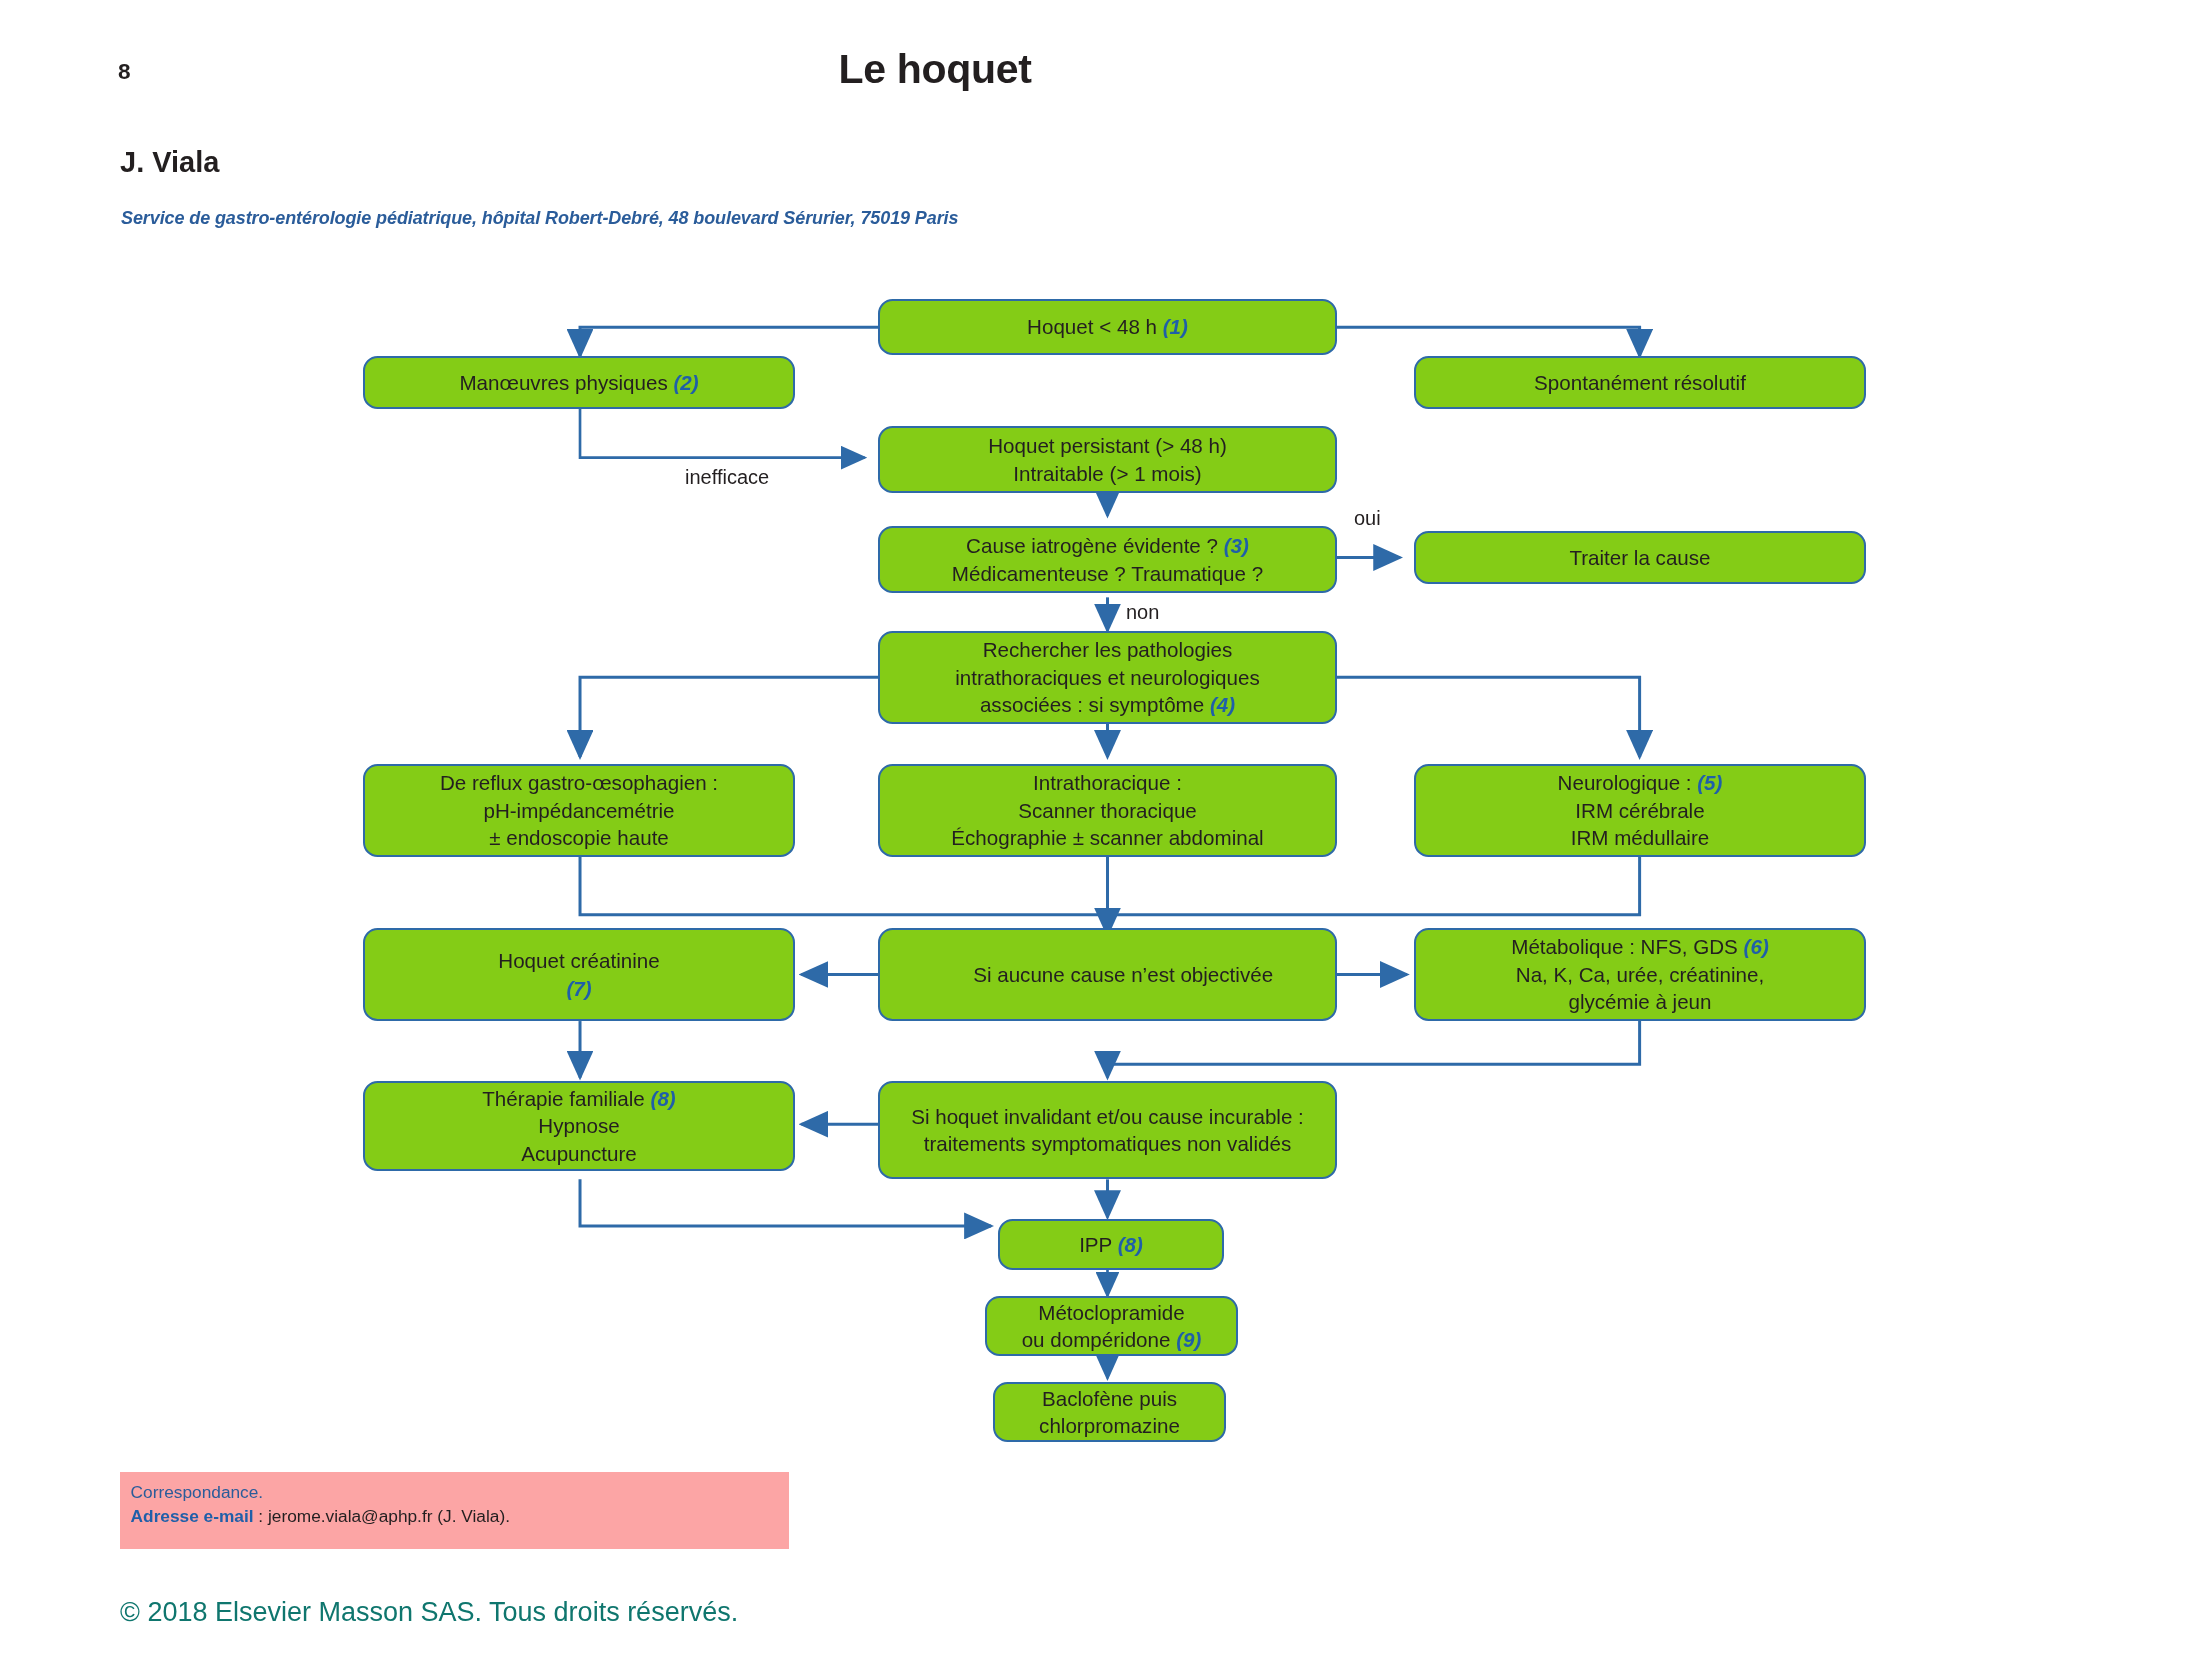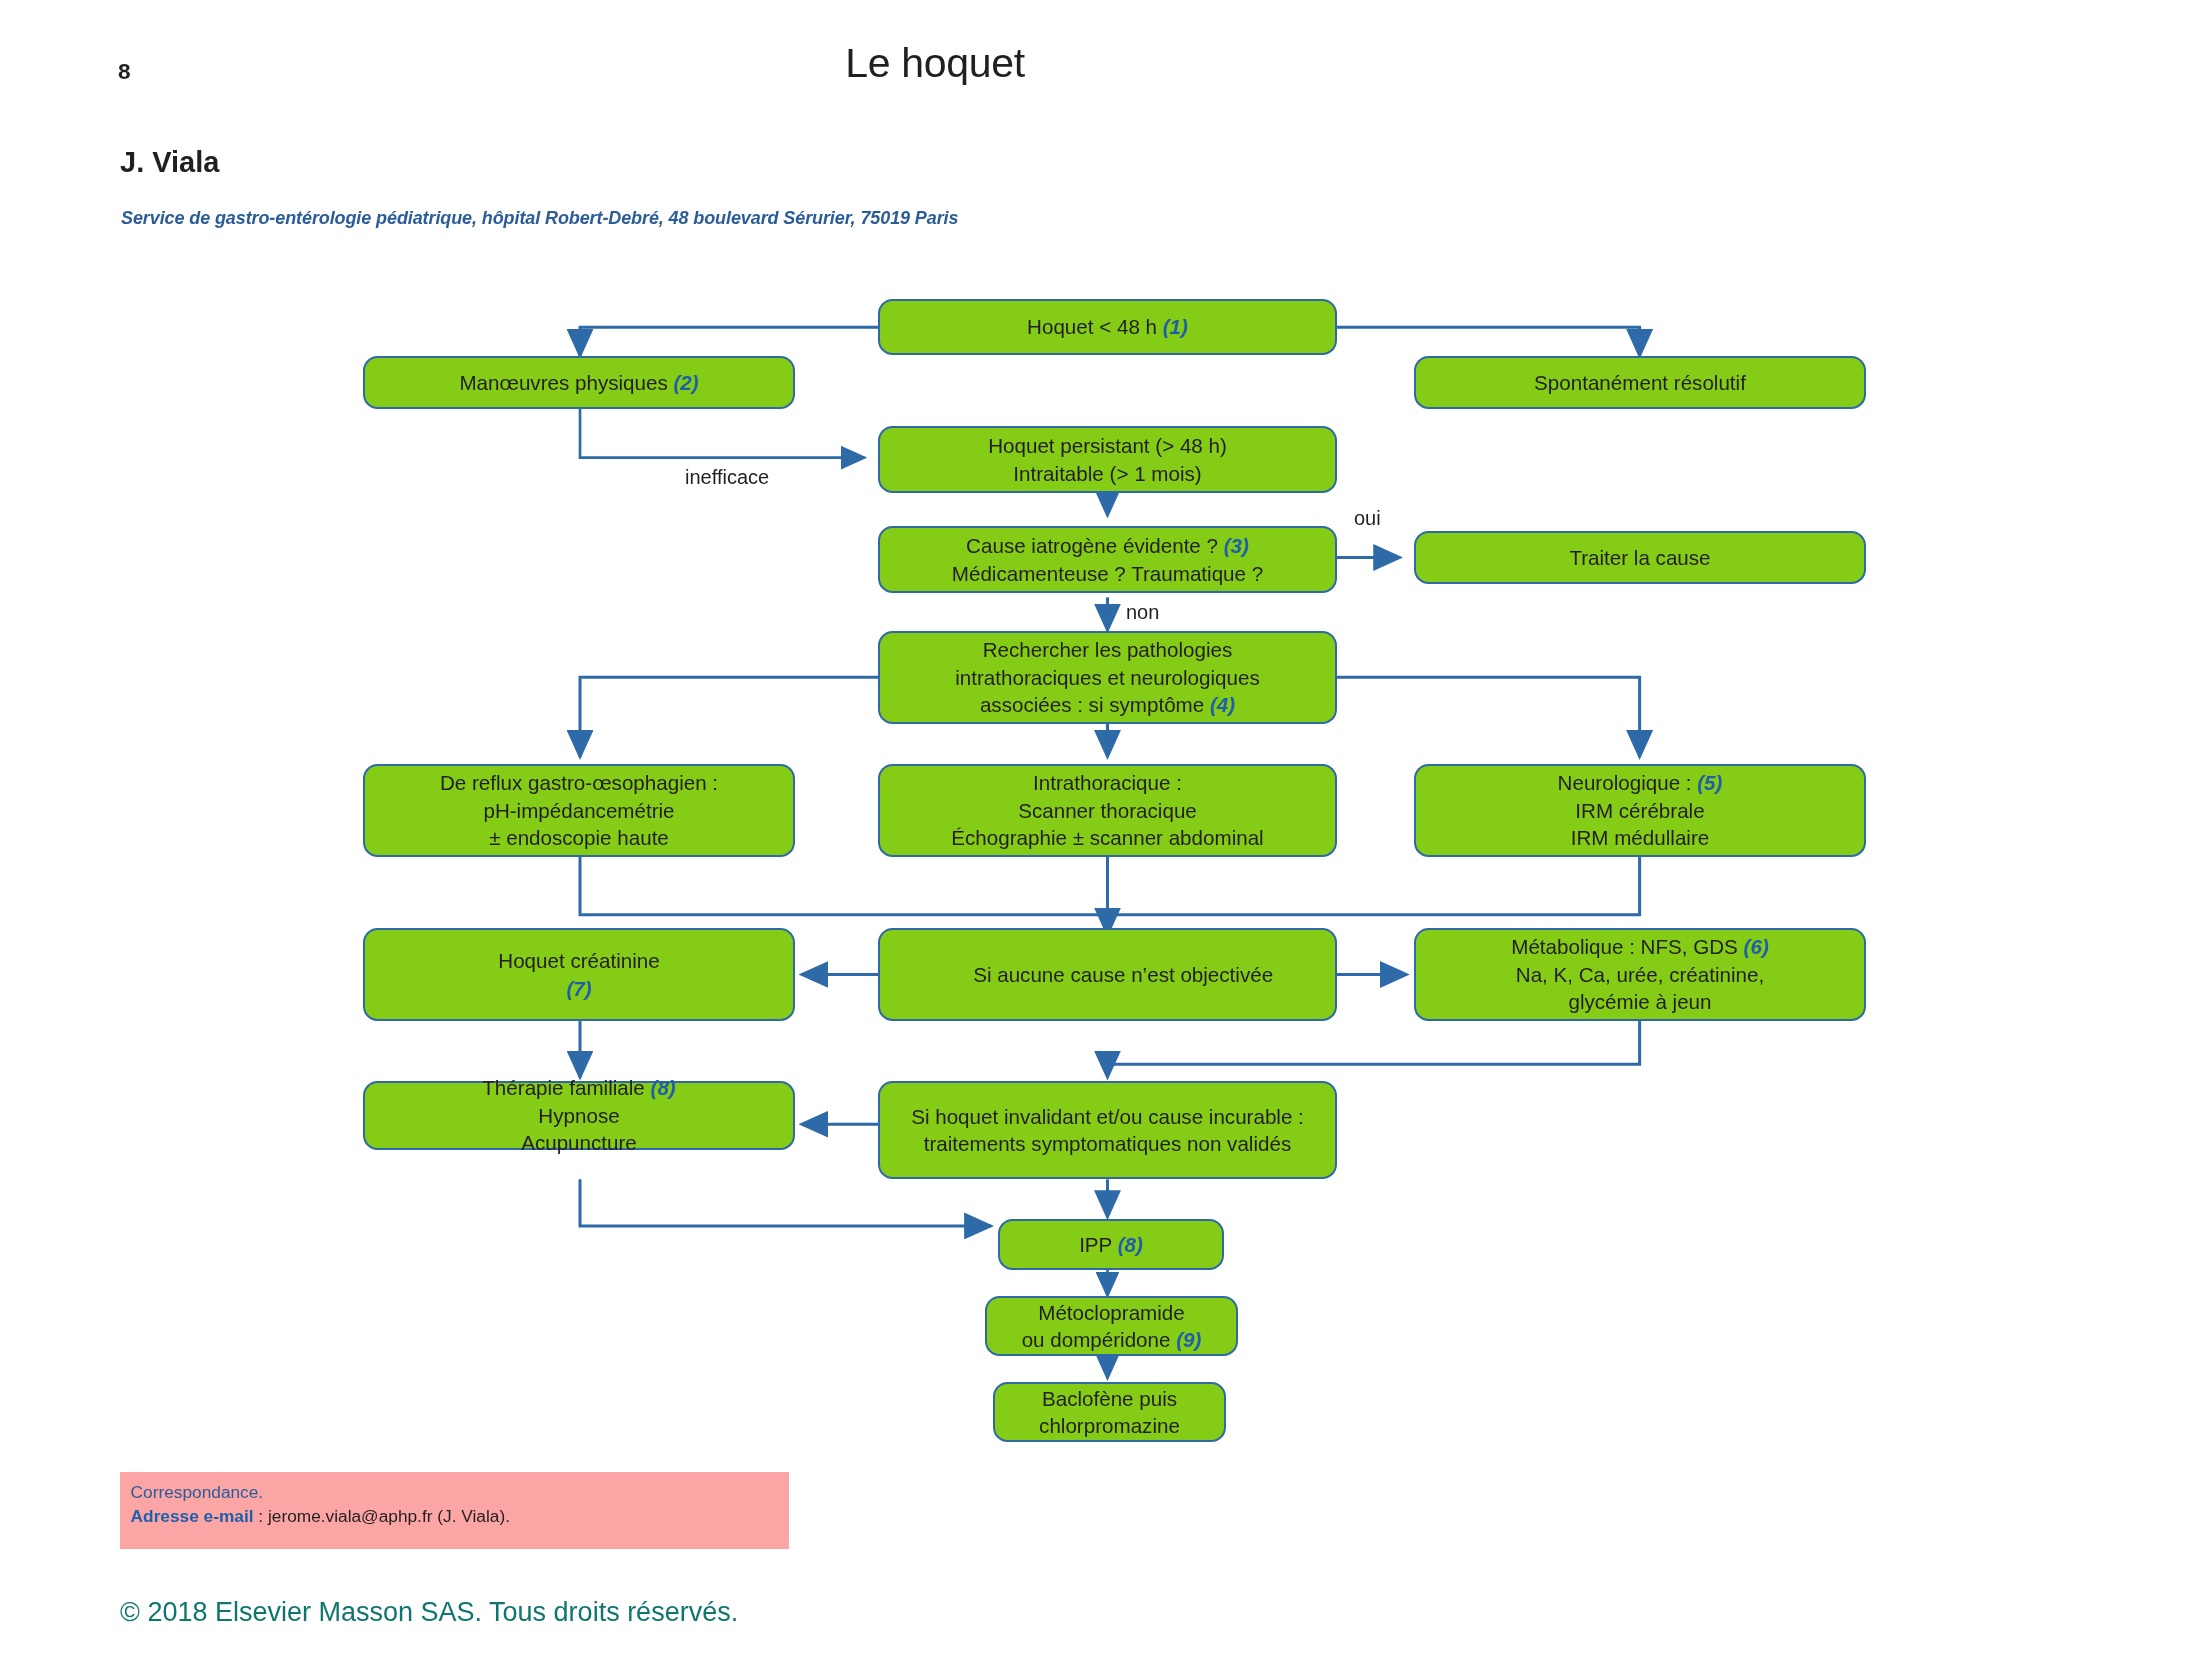--- a/index.html
+++ b/index.html
@@ -25,25 +25,25 @@
     left: 118px;
     top: 59px;
     font-size: 22.6px;
     font-weight: bold;
     color: #231f20;
     letter-spacing: 0.1px;
   }
   #doc-title {
     position: absolute;
     left: 0;
-    top: 40px;
+    top: 46px;
     width: 1870px;
     text-align: center;
     font-size: 41px;
-    font-weight: normal;
+    font-weight: bold;
     color: #231f20;
     letter-spacing: -0.3px;
   }
   #author-name {
     position: absolute;
     left: 120px;
     top: 146px;
     font-size: 29px;
     font-weight: bold;
     color: #231f20;
@@ -250,21 +250,21 @@
   <div class="flow-box" style="left:878px; top:928px; width:459px; height:93px;padding-left:38px;">
     <div><span class="txt">Si aucune cause n’est objectivée</span></div>
   </div>
 
   <div class="flow-box" style="left:1414px; top:928px; width:452px; height:93px;">
     <div><span class="txt">Métabolique : NFS, GDS </span><span class="ref">(6)</span><span class="txt">
 Na, K, Ca, urée, créatinine,
 glycémie à jeun</span></div>
   </div>
 
-  <div class="flow-box" style="left:363px; top:1081px; width:432px; height:69px;">
+  <div class="flow-box" style="left:363px; top:1081px; width:432px; height:90px;">
     <div><span class="txt">Thérapie familiale </span><span class="ref">(8)</span><span class="txt">
 Hypnose
 Acupuncture</span></div>
   </div>
 
   <div class="flow-box" style="left:878px; top:1081px; width:459px; height:98px;">
     <div><span class="txt">Si hoquet invalidant et/ou cause incurable :
 traitements symptomatiques non validés</span></div>
   </div>
 

